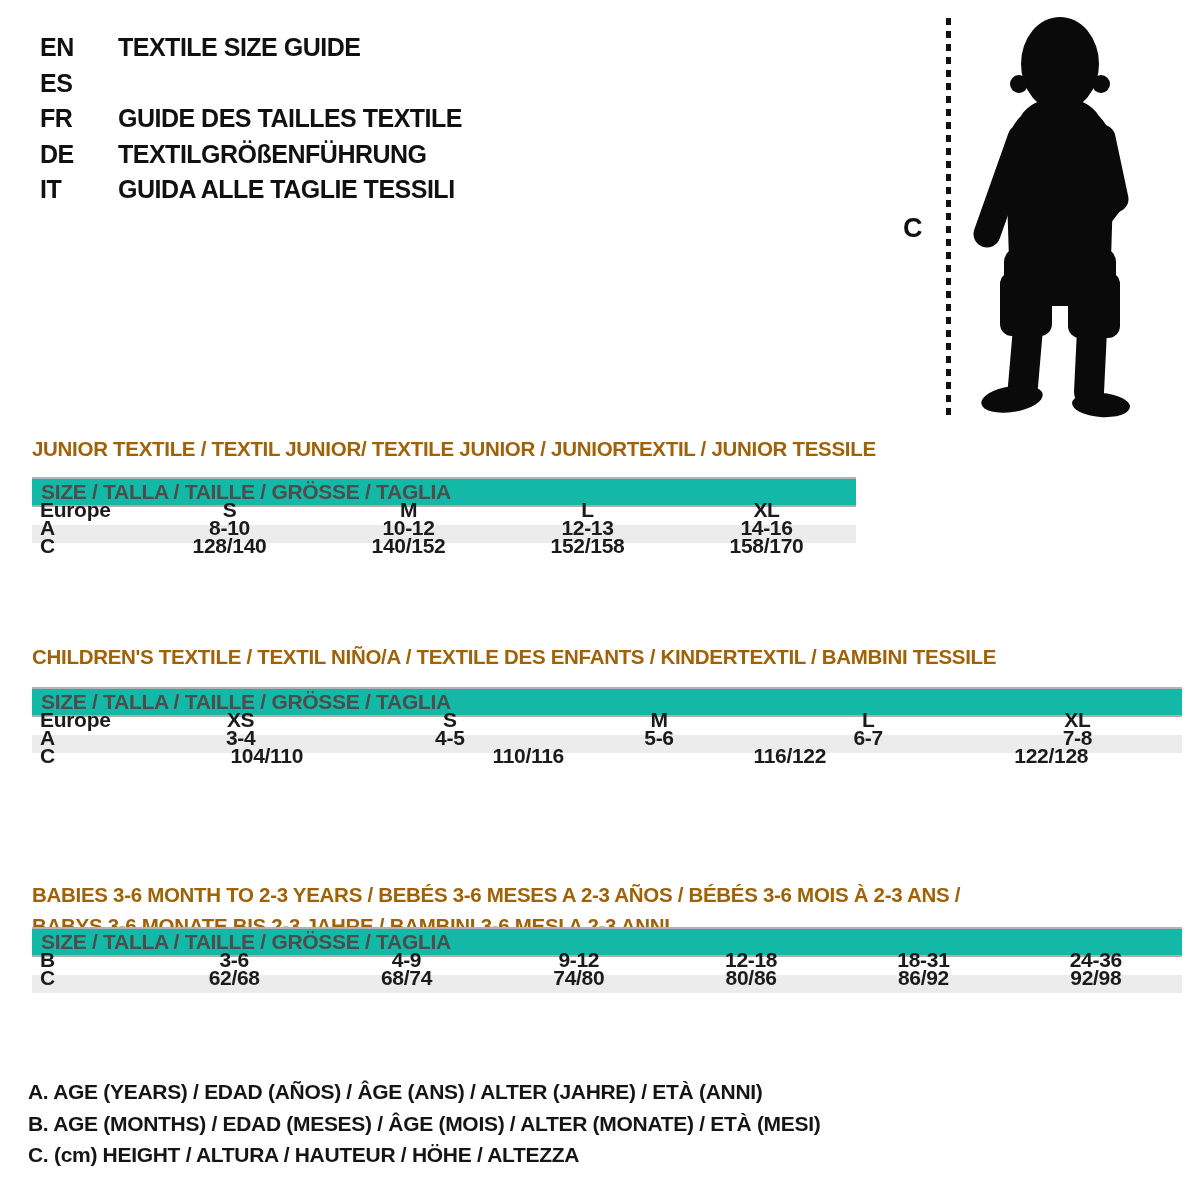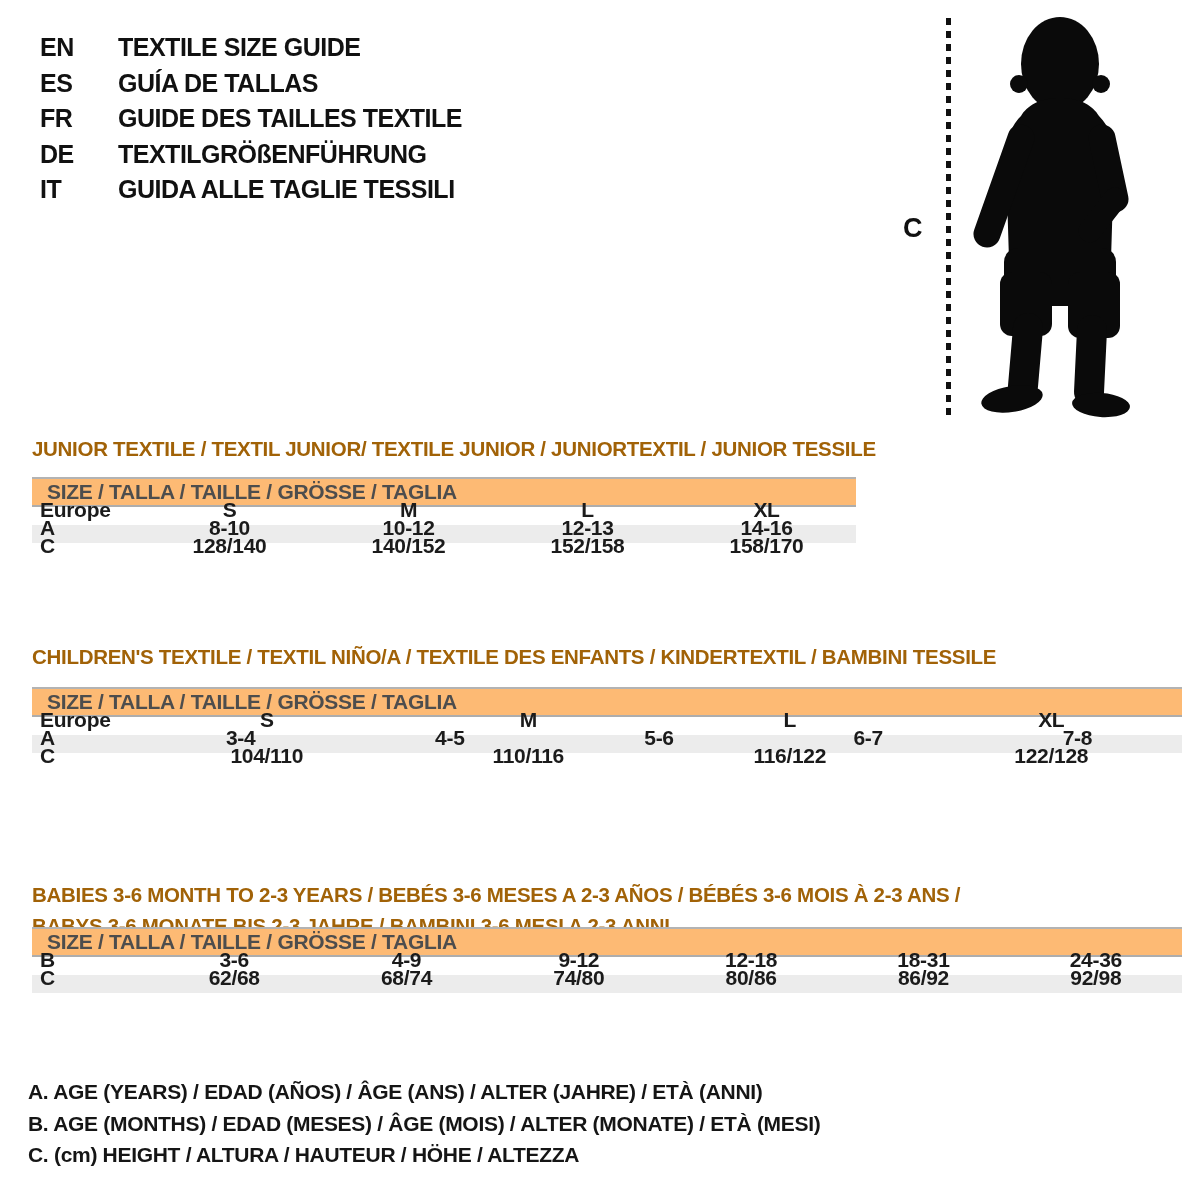--- a/index.html
+++ b/index.html
@@ -19,22 +19,22 @@
   .height-label{position:absolute;left:903px;top:213px;font-size:27px;color:#101010;}
   .baby-svg{position:absolute;left:960px;top:8px;}
   
   .sec-title{
     position:absolute;left:32px;font-size:20.5px;letter-spacing:-0.3px;color:#a16207;
     white-space:pre-line;line-height:31px;
   }
   
   .size-table{position:absolute;left:32px;}
   .size-bar{
-    background:#fdba74;color:#4d4d4d;font-size:21px;height:26px;line-height:26px;
-    padding-left:15px;border-top:2px solid #b3b3b3;border-bottom:2px solid #adadad;
+    background:#14b8a6;color:#4d4d4d;font-size:21px;height:26px;line-height:26px;
+    padding-left:9px;border-top:2px solid #b3b3b3;border-bottom:2px solid #adadad;
     letter-spacing:-0.3px;
   }
   .trow{display:flex;height:18px;line-height:31px;font-size:21px;letter-spacing:-0.3px;align-items:flex-end;}
   .trow.shaded{background:#ececec;}
   .tlabel{flex:0 0 var(--labw);padding-left:8px;text-align:left;box-sizing:border-box;}
   .tcell{flex:1;text-align:center;}
   .t1{--labw:108px;width:824px;}
   .t2{--labw:104px;width:1150px;}
   .t3{--labw:116px;width:1150px;}
   
@@ -46,21 +46,20 @@
 
 <div class="canvas">
 
   <div class="lang-block">
     <div class="lang-row">
       <span class="lang-code">EN</span>
       <span class="lang-title">TEXTILE SIZE GUIDE</span>
     </div>
     <div class="lang-row">
       <span class="lang-code">ES</span>
-      <span class="lang-title">GUÍA DE TALLAS</span>
     </div>
     <div class="lang-row">
       <span class="lang-code">FR</span>
       <span class="lang-title">GUIDE DES TAILLES TEXTILE</span>
     </div>
     <div class="lang-row">
       <span class="lang-code">DE</span>
       <span class="lang-title">TEXTILGRÖßENFÜHRUNG</span>
     </div>
     <div class="lang-row">
@@ -117,20 +116,21 @@
         </div>
       </div>
   </div>
 
   <div class="sec-title" style="top:641px;">CHILDREN'S TEXTILE / TEXTIL NIÑO/A / TEXTILE DES ENFANTS / KINDERTEXTIL / BAMBINI TESSILE</div>
   <div class="size-table t2" style="top:687px;">
     <div class="size-bar">SIZE / TALLA / TAILLE / GRÖSSE / TAGLIA</div>
     <div>
         <div class="trow">
           <div class="tlabel">Europe</div>
+          <div class="tcell">XS</div>
           <div class="tcell">S</div>
           <div class="tcell">M</div>
           <div class="tcell">L</div>
           <div class="tcell">XL</div>
         </div>
         <div class="trow shaded">
           <div class="tlabel">A</div>
           <div class="tcell">3-4</div>
           <div class="tcell">4-5</div>
           <div class="tcell">5-6</div>

